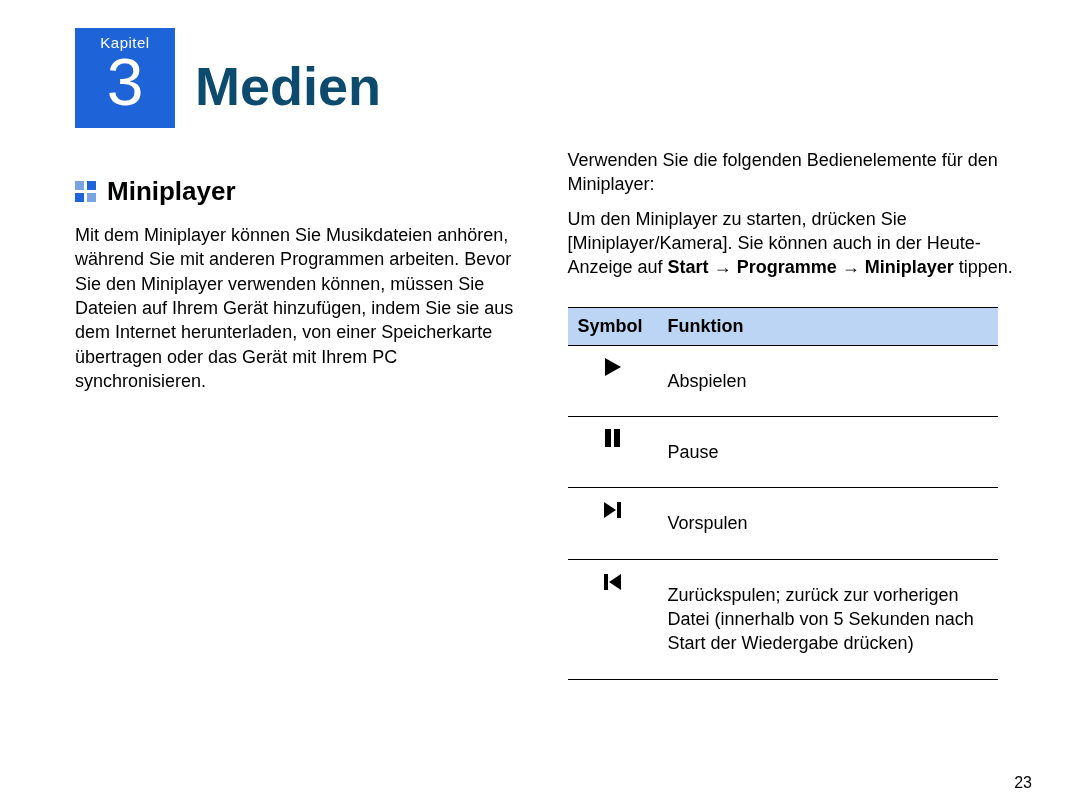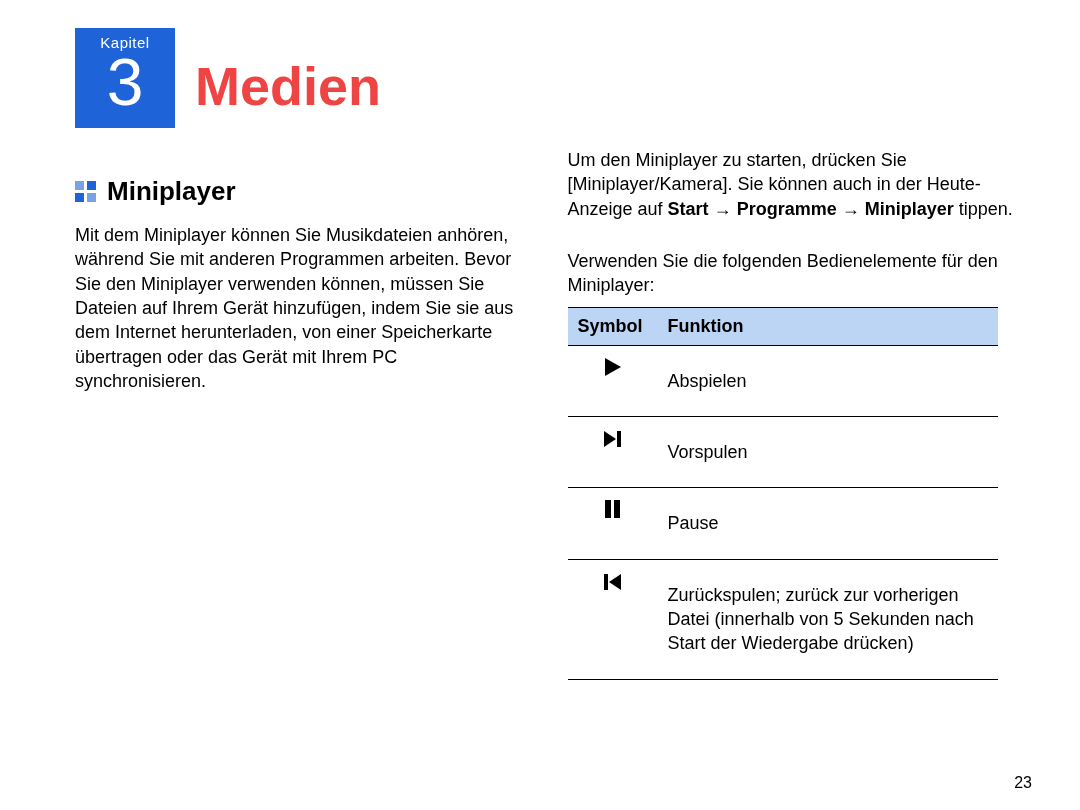--- a/index.html
+++ b/index.html
@@ -1,21 +1,21 @@
 <!DOCTYPE html>
 <html><head>
 <meta charset="utf-8">
 <style>
   * { box-sizing: border-box; margin: 0; padding: 0; }
   html, body { width: 1080px; height: 810px; background: #fff; font-family: Verdana, Geneva, sans-serif; color: #000; }
   .page { position: relative; width: 1080px; height: 810px; padding: 30px 70px 0 70px; }
   .chapter-block { position: absolute; left: 75px; top: 28px; width: 100px; height: 100px; background: #1e64d8; text-align: center; }
   .chapter-label { color: #fff; font-size: 15px; padding-top: 6px; letter-spacing: 0.5px; }
   .chapter-number { color: #fff; font-size: 66px; line-height: 1; font-weight: 400; margin-top: -2px; font-family: Verdana, sans-serif; }
-  .chapter-title { position: absolute; left: 195px; top: 55px; font-size: 54px; font-weight: 700; color: #ef4444; }
+  .chapter-title { position: absolute; left: 195px; top: 55px; font-size: 54px; font-weight: 700; color: #0c4a6e; }
   .columns { position: absolute; top: 148px; left: 75px; right: 60px; display: flex; gap: 40px; }
   .col { width: 460px; font-size: 18px; line-height: 1.35; }
   .para { margin-bottom: 28px; }
   .section-heading { display: flex; align-items: center; gap: 10px; margin: 26px 0 14px 0; }
   .section-bullet { width: 22px; height: 22px; position: relative; }
   .section-bullet span { position: absolute; width: 9px; height: 9px; }
   .sb1 { left: 0; top: 0; background: #79a3e2; }
   .sb2 { left: 12px; top: 0; background: #1e64d8; }
   .sb3 { left: 0; top: 12px; background: #1e64d8; }
   .sb4 { left: 12px; top: 12px; background: #79a3e2; }
@@ -66,55 +66,55 @@
             <span class="sb3"></span>
             <span class="sb4"></span>
         </div>
         <div class="section-title">Miniplayer</div>
       </div>
 
       <p class="para">Mit dem Miniplayer können Sie Musikdateien anhören, während Sie mit anderen Programmen arbeiten. Bevor Sie den Miniplayer verwenden können, müssen Sie Dateien auf Ihrem Gerät hinzufügen, indem Sie sie aus dem Internet herunterladen, von einer Speicherkarte übertragen oder das Gerät mit Ihrem PC synchronisieren.</p>
     </div>
 
     <div class="col">
+      <p class="para" style="margin-bottom:10px">Verwenden Sie die folgenden Bedienelemente für den Miniplayer:</p>
+
       <p class="para">
         <span>Um den Miniplayer zu starten, drücken Sie [Miniplayer/Kamera]. Sie können auch in der Heute-Anzeige auf </span><span class="bold">Start</span>
         <span class="arrow">→</span>
         <span class="bold">Programme</span>
         <span class="arrow">→</span>
         <span class="bold">Miniplayer</span><span> tippen.</span>
       </p>
-
-      <p class="para" style="margin-bottom:10px">Verwenden Sie die folgenden Bedienelemente für den Miniplayer:</p>
 
       <table class="controls">
         <thead>
           <tr>
             <th>Symbol</th>
             <th>Funktion</th>
           </tr>
         </thead>
         <tbody>
           <tr>
             <td class="sym"><span class="play-triangle icon"></span></td>
             <td>Abspielen</td>
           </tr>
           <tr>
+            <td class="sym"><span class="pause-bars icon">
+                  <span></span>
+                  <span></span>
+                </span></td>
+            <td>Pause</td>
+          </tr>
+          <tr>
             <td class="sym"><span class="skip fwd icon">
                   <span class="tri"></span>
                   <span class="bar"></span>
                 </span></td>
             <td>Vorspulen</td>
-          </tr>
-          <tr>
-            <td class="sym"><span class="pause-bars icon">
-                  <span></span>
-                  <span></span>
-                </span></td>
-            <td>Pause</td>
           </tr>
           <tr>
             <td class="sym"><span class="skip back icon">
                   <span class="bar"></span>
                   <span class="tri"></span>
                 </span></td>
             <td>Zurückspulen; zurück zur vorherigen Datei (innerhalb von 5 Sekunden nach Start der Wiedergabe drücken)</td>
           </tr>
         </tbody>
       </table>

